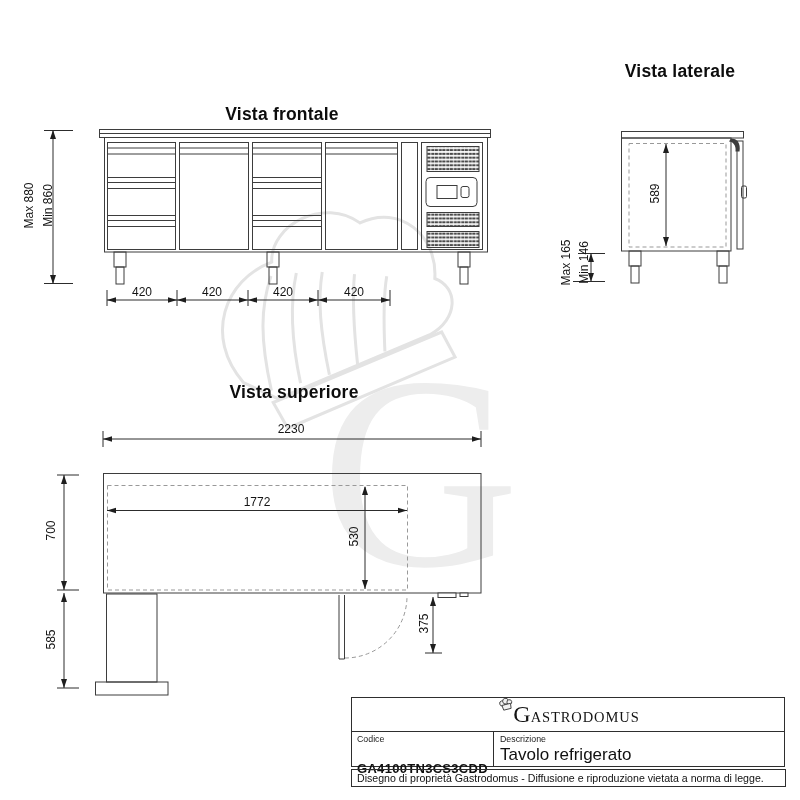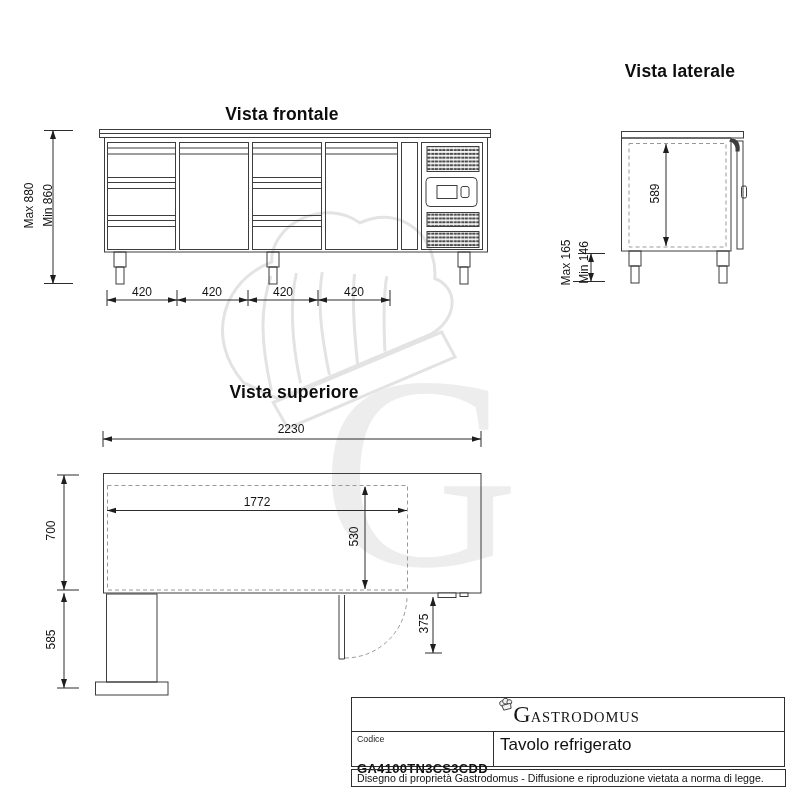--- a/index.html
+++ b/index.html
@@ -280,20 +280,21 @@
           <span class="logo-text logo-g">G</span>
             <span class="logo-text logo-rest">ASTRODOMUS</span>
         </span>
       </div>
       <div class="tb-fields">
         <div class="tb-cell-code">
           <div class="tb-label">Codice</div>
           <div class="tb-code-value">GA4100TN3CS3CDD</div>
         </div>
         <div class="tb-cell-desc">
+          <div class="tb-label">Descrizione</div>
           <div class="tb-desc-value">Tavolo refrigerato</div>
         </div>
       </div>
     </div>
     <div class="tb-footer"><span>Disegno di proprietà </span><span class="b">Gastrodomus</span><span> - Diffusione e riproduzione vietata a norma di legge.</span></div>
   </div>
 
 </div>
 
 </body></html>

